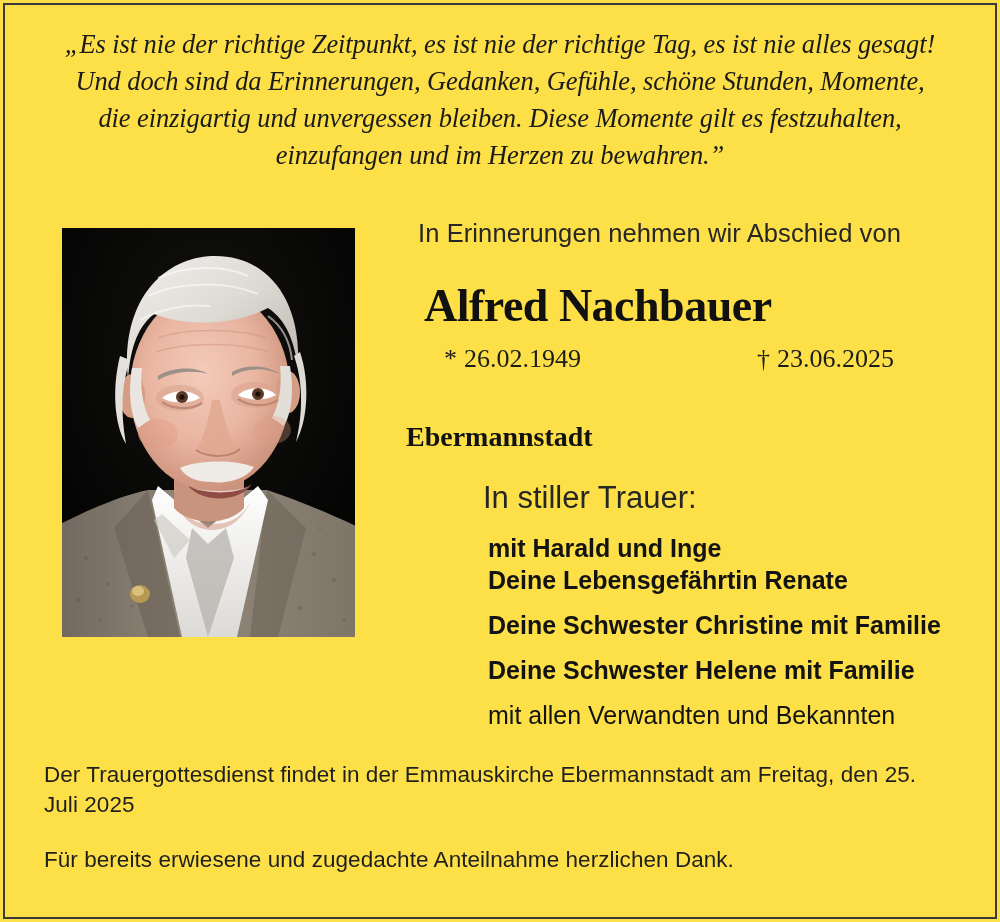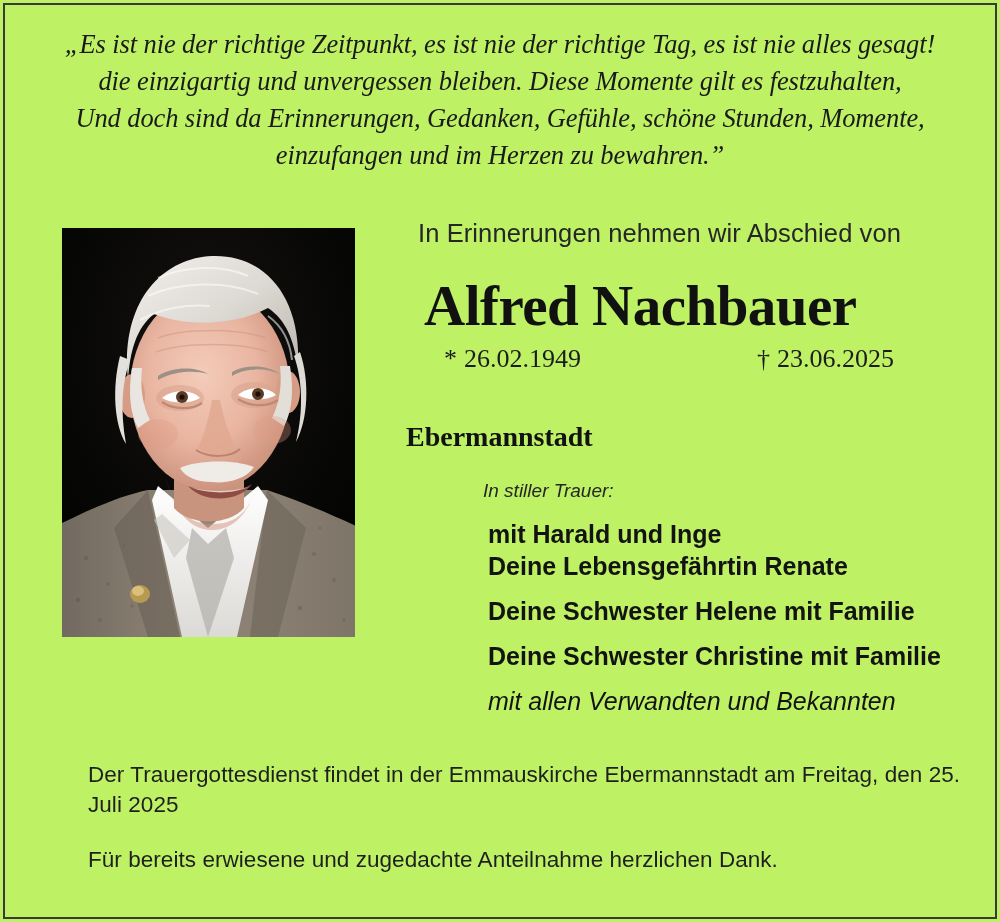--- a/index.html
+++ b/index.html
@@ -5,21 +5,21 @@
 <style>
   html, body {
     margin: 0;
     padding: 0;
     background: #ffffff;
   }
   #notice {
     position: relative;
     width: 1000px;
     height: 922px;
-    background: #bef264;
+    background: #fde047;
     box-sizing: border-box;
     overflow: hidden;
     font-family: "Liberation Sans", sans-serif;
     color: #1b1b1b;
   }
   
   .frame {
     position: absolute;
     left: 3px;
     top: 3px;
@@ -68,21 +68,21 @@
     color: #262626;
     letter-spacing: 0.1px;
   }
   .deceased-name {
     position: absolute;
     left: 424px;
     top: 273px;
     width: 560px;
     font-family: "Liberation Serif", serif;
     font-weight: bold;
-    font-size: 57px;
+    font-size: 46px;
     line-height: 66px;
     color: #111111;
     letter-spacing: -0.5px;
   }
   .dates {
     position: absolute;
     left: 444px;
     top: 344px;
     width: 450px;
     font-family: "Liberation Serif", serif;
@@ -103,66 +103,64 @@
   }
 
   
   .mourners {
     position: absolute;
     left: 483px;
     top: 480px;
     width: 500px;
   }
   .mourners .heading {
-    font-size: 19px;
+    font-size: 31px;
     font-weight: 400;
     color: #262626;
     margin-bottom: 16px;
     padding-left: 0px;
-    font-style: italic;
   }
   .mourners .m-list { padding-left: 5px; }
   .mourners .m-line {
     font-size: 25px;
     line-height: 32px;
     color: #131313;
   }
   .mourners .m-line.bold { font-weight: bold; }
   .mourners .m-group { margin-bottom: 13px; }
-  .mourners .m-group.last { margin-bottom: 0; font-style: italic; }
+  .mourners .m-group.last { margin-bottom: 0; }
 
   
   .details {
     position: absolute;
     left: 44px;
     top: 760px;
     width: 912px;
-    margin-left: 44px;
   }
   .details p {
     margin: 0 0 25px 0;
     font-size: 22.5px;
     line-height: 30px;
     color: #1f1f1f;
     letter-spacing: 0.05px;
   }
   .details p:last-child { margin-bottom: 0; }
   .details p .l2 { display: block; }
 </style>
 </head>
 <body>
 
 <div id="notice">
 
   <div class="frame"></div>
 
   <div class="poem">
     <div>„Es ist nie der richtige Zeitpunkt, es ist nie der richtige Tag, es ist nie alles gesagt!</div>
+    <div>Und doch sind da Erinnerungen, Gedanken, Gefühle, schöne Stunden, Momente,</div>
     <div>die einzigartig und unvergessen bleiben. Diese Momente gilt es festzuhalten,</div>
-    <div>Und doch sind da Erinnerungen, Gedanken, Gefühle, schöne Stunden, Momente,</div>
     <div>einzufangen und im Herzen zu bewahren.”</div>
   </div>
 
   <div class="photo">
     <svg viewBox="0 0 293 409" preserveAspectRatio="xMidYMid slice">
       <defs>
         <radialGradient id="faceGrad" cx="45%" cy="42%" r="62%">
           <stop offset="0%" stop-color="#f3ccb9"></stop>
           <stop offset="55%" stop-color="#e9b5a1"></stop>
           <stop offset="100%" stop-color="#c98f79"></stop>
@@ -297,24 +295,24 @@
   <div class="city">Ebermannstadt</div>
 
   <div class="mourners">
     <div class="heading">In stiller Trauer:</div>
     <div class="m-list">
       <div class="m-group">
         <div class="m-line bold">mit Harald und Inge</div>
         <div class="m-line bold">Deine Lebensgefährtin Renate</div>
       </div>
       <div class="m-group">
-        <div class="m-line bold">Deine Schwester Helene mit Familie</div>
+        <div class="m-line bold">Deine Schwester Christine mit Familie</div>
       </div>
       <div class="m-group">
-        <div class="m-line bold">Deine Schwester Christine mit Familie</div>
+        <div class="m-line bold">Deine Schwester Helene mit Familie</div>
       </div>
       <div class="m-group last">
         <div class="m-line">mit allen Verwandten und Bekannten</div>
       </div>
     </div>
   </div>
 
   <div class="details">
     <p>
       <span class="l2">Der Trauergottesdienst findet in der Emmauskirche Ebermannstadt am Freitag, den 25. Juli 2025</span>

